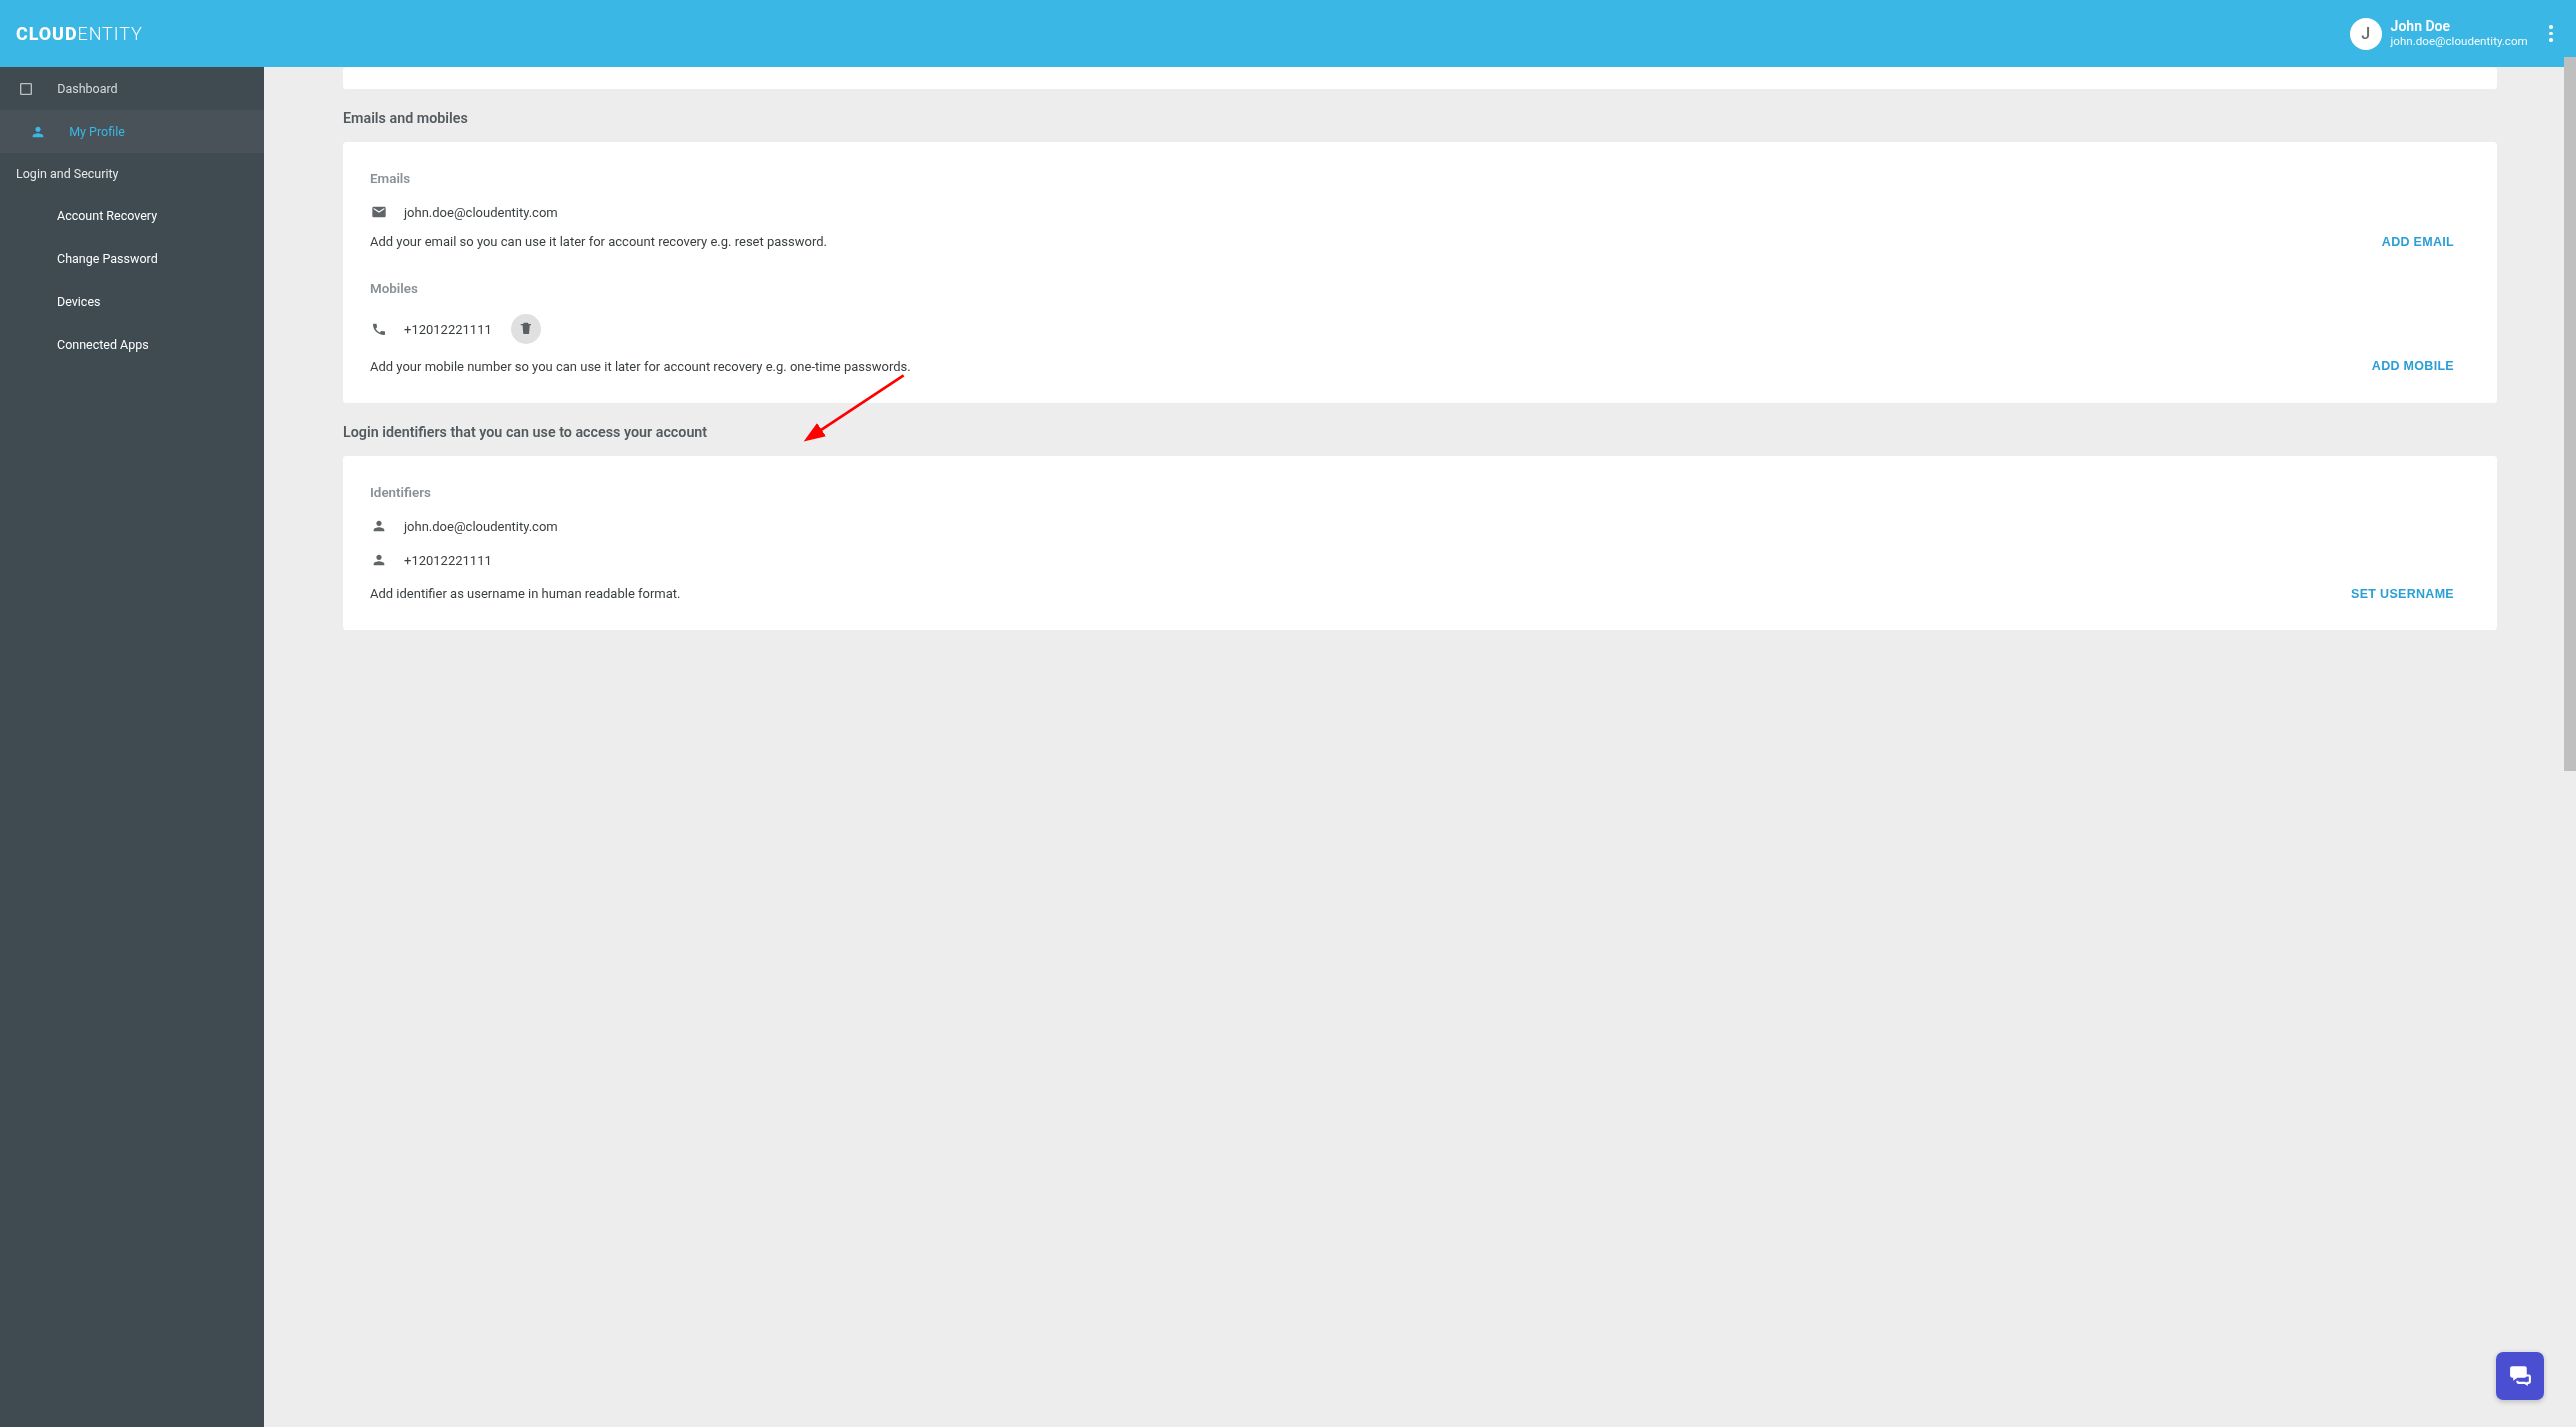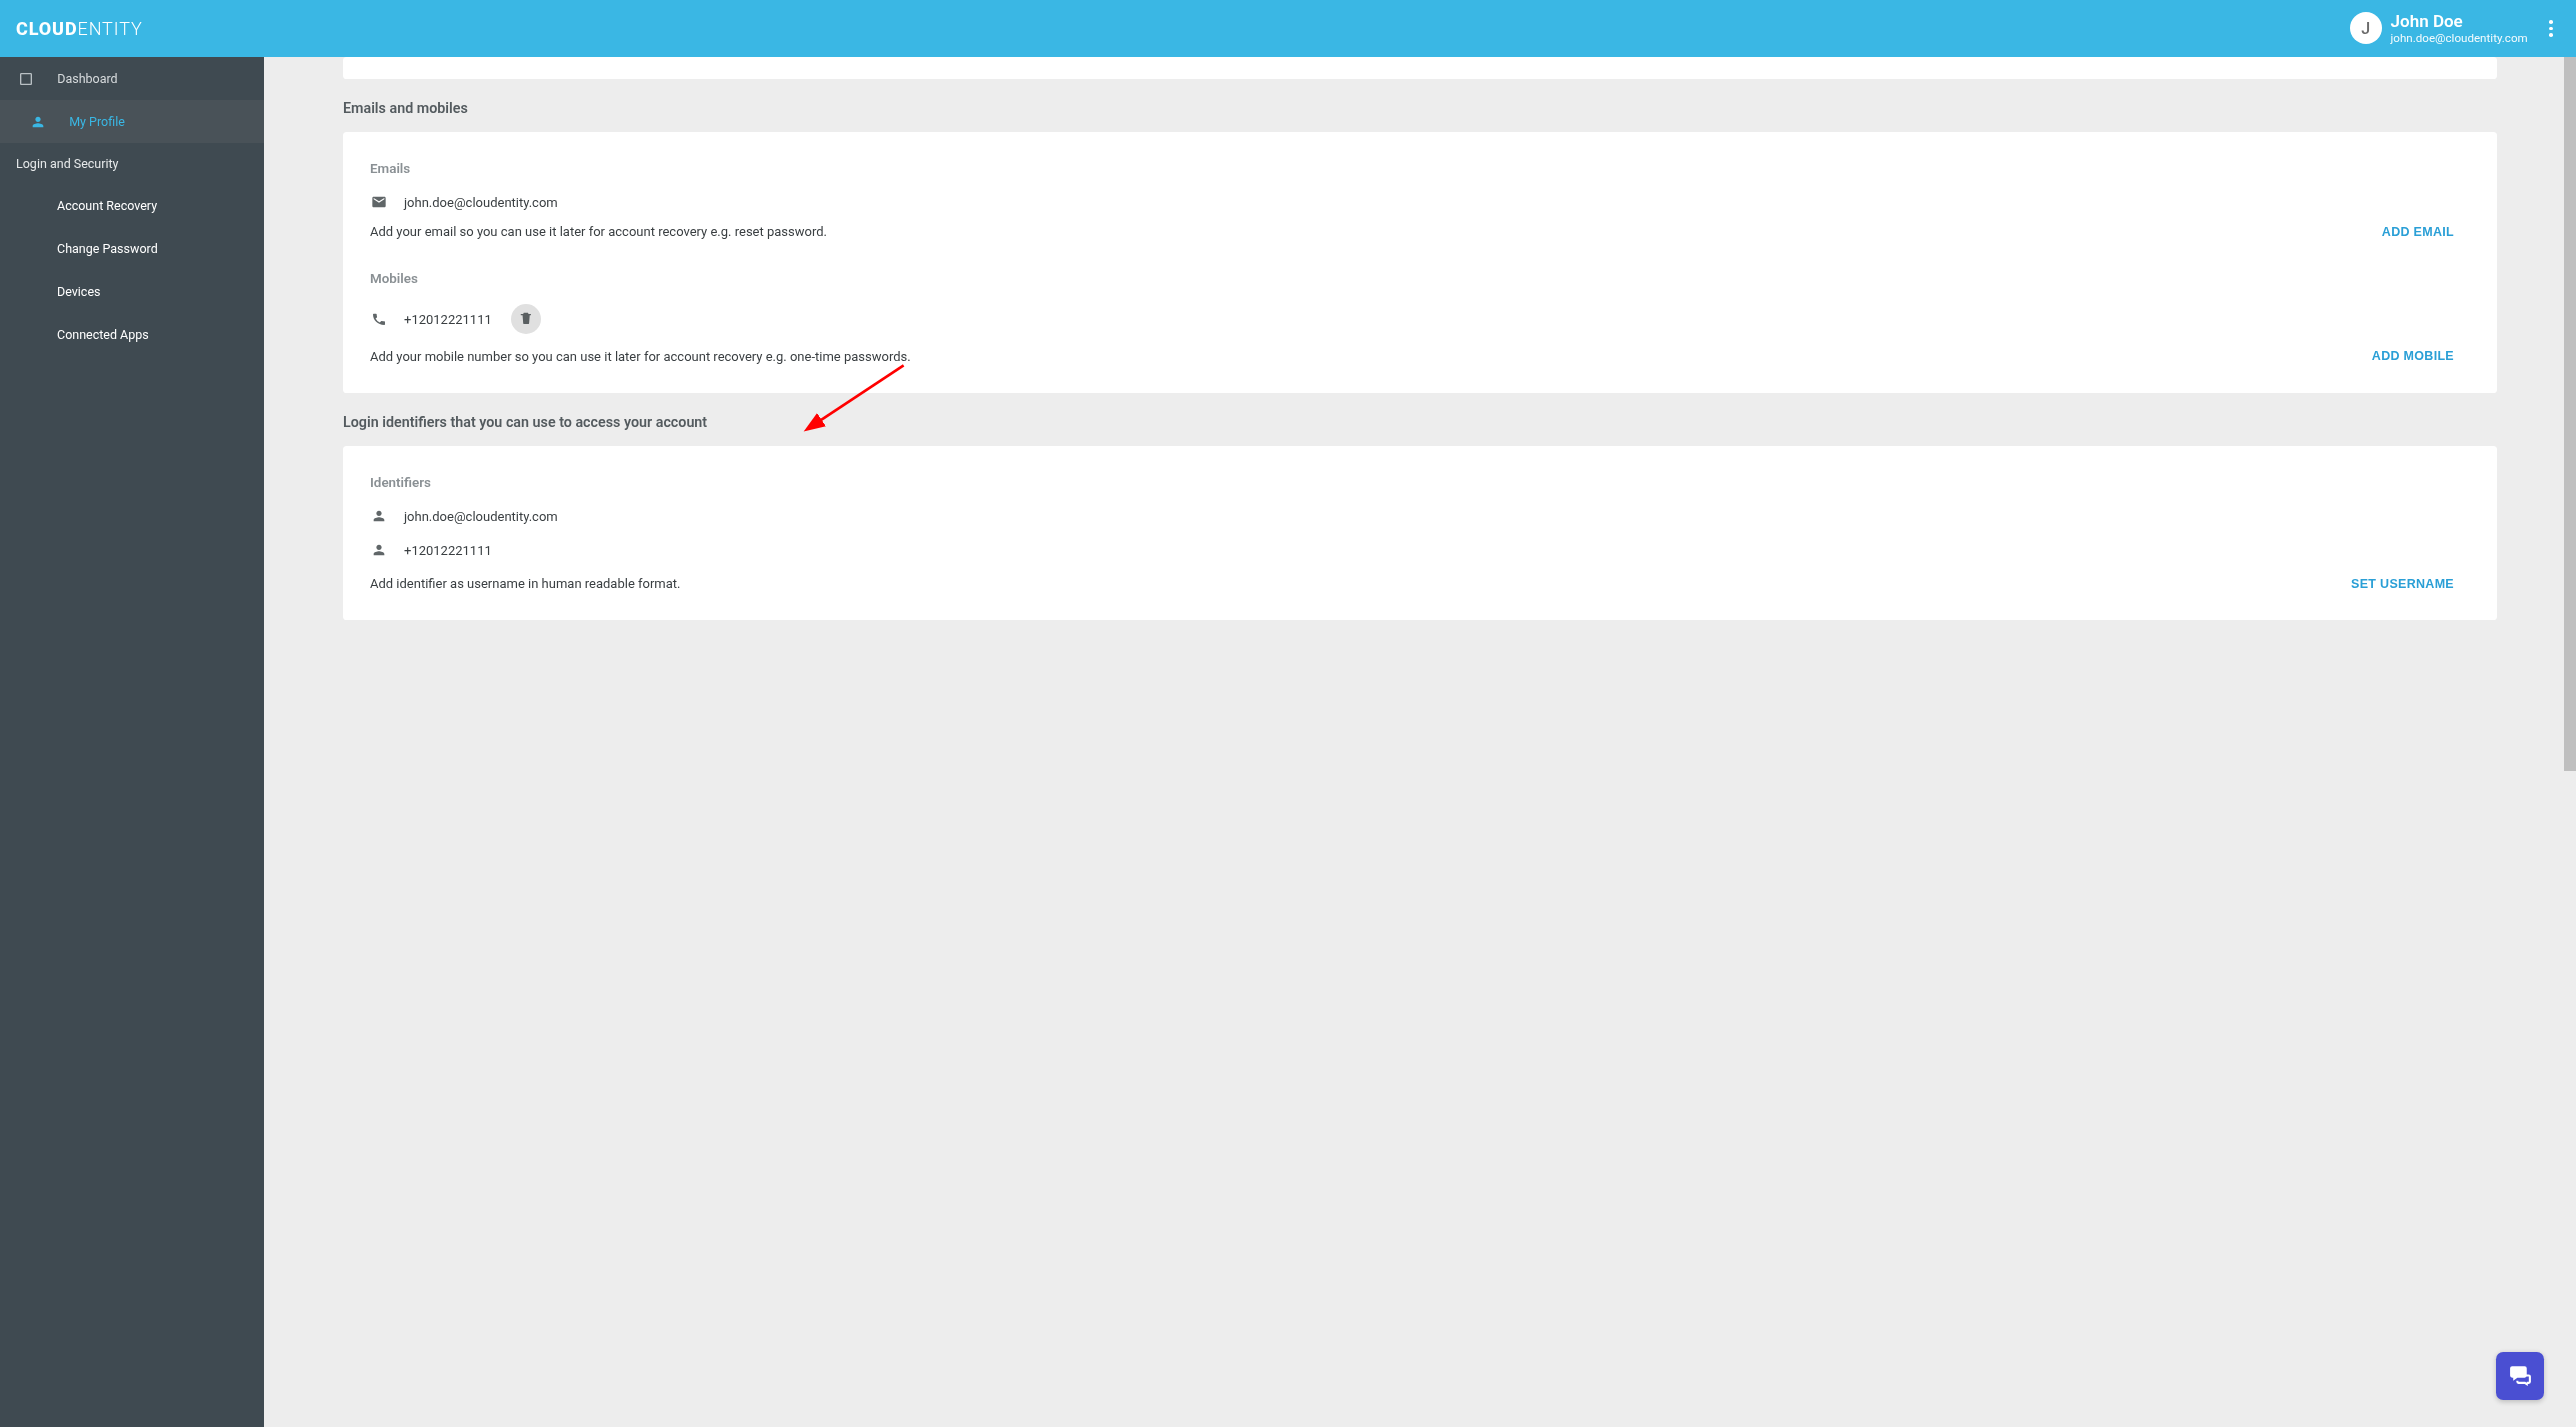--- a/index.html
+++ b/index.html
@@ -1,38 +1,38 @@
 <!DOCTYPE html>
 <html style="font-size:14.3px"><head>
 <meta charset="utf-8">
 <style>
   * { box-sizing: border-box; margin: 0; padding: 0; }
   html, body { width: 100%; height: 100%; font-family: -apple-system, BlinkMacSystemFont, "Segoe UI", Roboto, Arial, sans-serif; }
   body { background: #ededed; overflow: hidden; }
 
   .header {
-    height: 57px;
+    height: 67px;
     background: #3ab7e4;
     display: flex;
     align-items: center;
     justify-content: space-between;
     padding: 0 14.3px 0 16px;
     color: #fff;
   }
   .brand { font-size: 18px; letter-spacing: 0.9px; display: flex; align-items: center; }
   .brand .bold { font-weight: 800; }
   .brand .thin { font-weight: 300; }
   .header-right { display: flex; align-items: center; gap: 12.5px; }
   .avatar-circle {
     width: 32px; height: 32px; border-radius: 50%; background: #fff; color: #6b6b6b;
     display: flex; align-items: center; justify-content: center; font-size: 16px; font-weight: 500;
   }
   .user-block { display: flex; align-items: center; gap: 9px; }
   .user-text { display: flex; flex-direction: column; line-height: 1.2; }
-  .user-name { font-weight: 600; font-size: 17px; }
+  .user-name { font-weight: 600; font-size: 14px; }
   .user-email { font-size: 11.6px; opacity: 0.95; }
   .kebab { width: 21.5px; height: 21.5px; display: flex; flex-direction: column; align-items: center; justify-content: center; gap: 2.7px; cursor: pointer; }
   .kebab span { width: 3.6px; height: 3.6px; background: #fff; border-radius: 50%; display: block; }
 
   .layout { display: flex; height: calc(100% - 57px); }
   .sidebar {
     width: 264px; background: #3f4a51; color: #d7dbdd; flex-shrink: 0;
     display: flex; flex-direction: column; font-size: 12.5px;
   }
   .nav-item {

